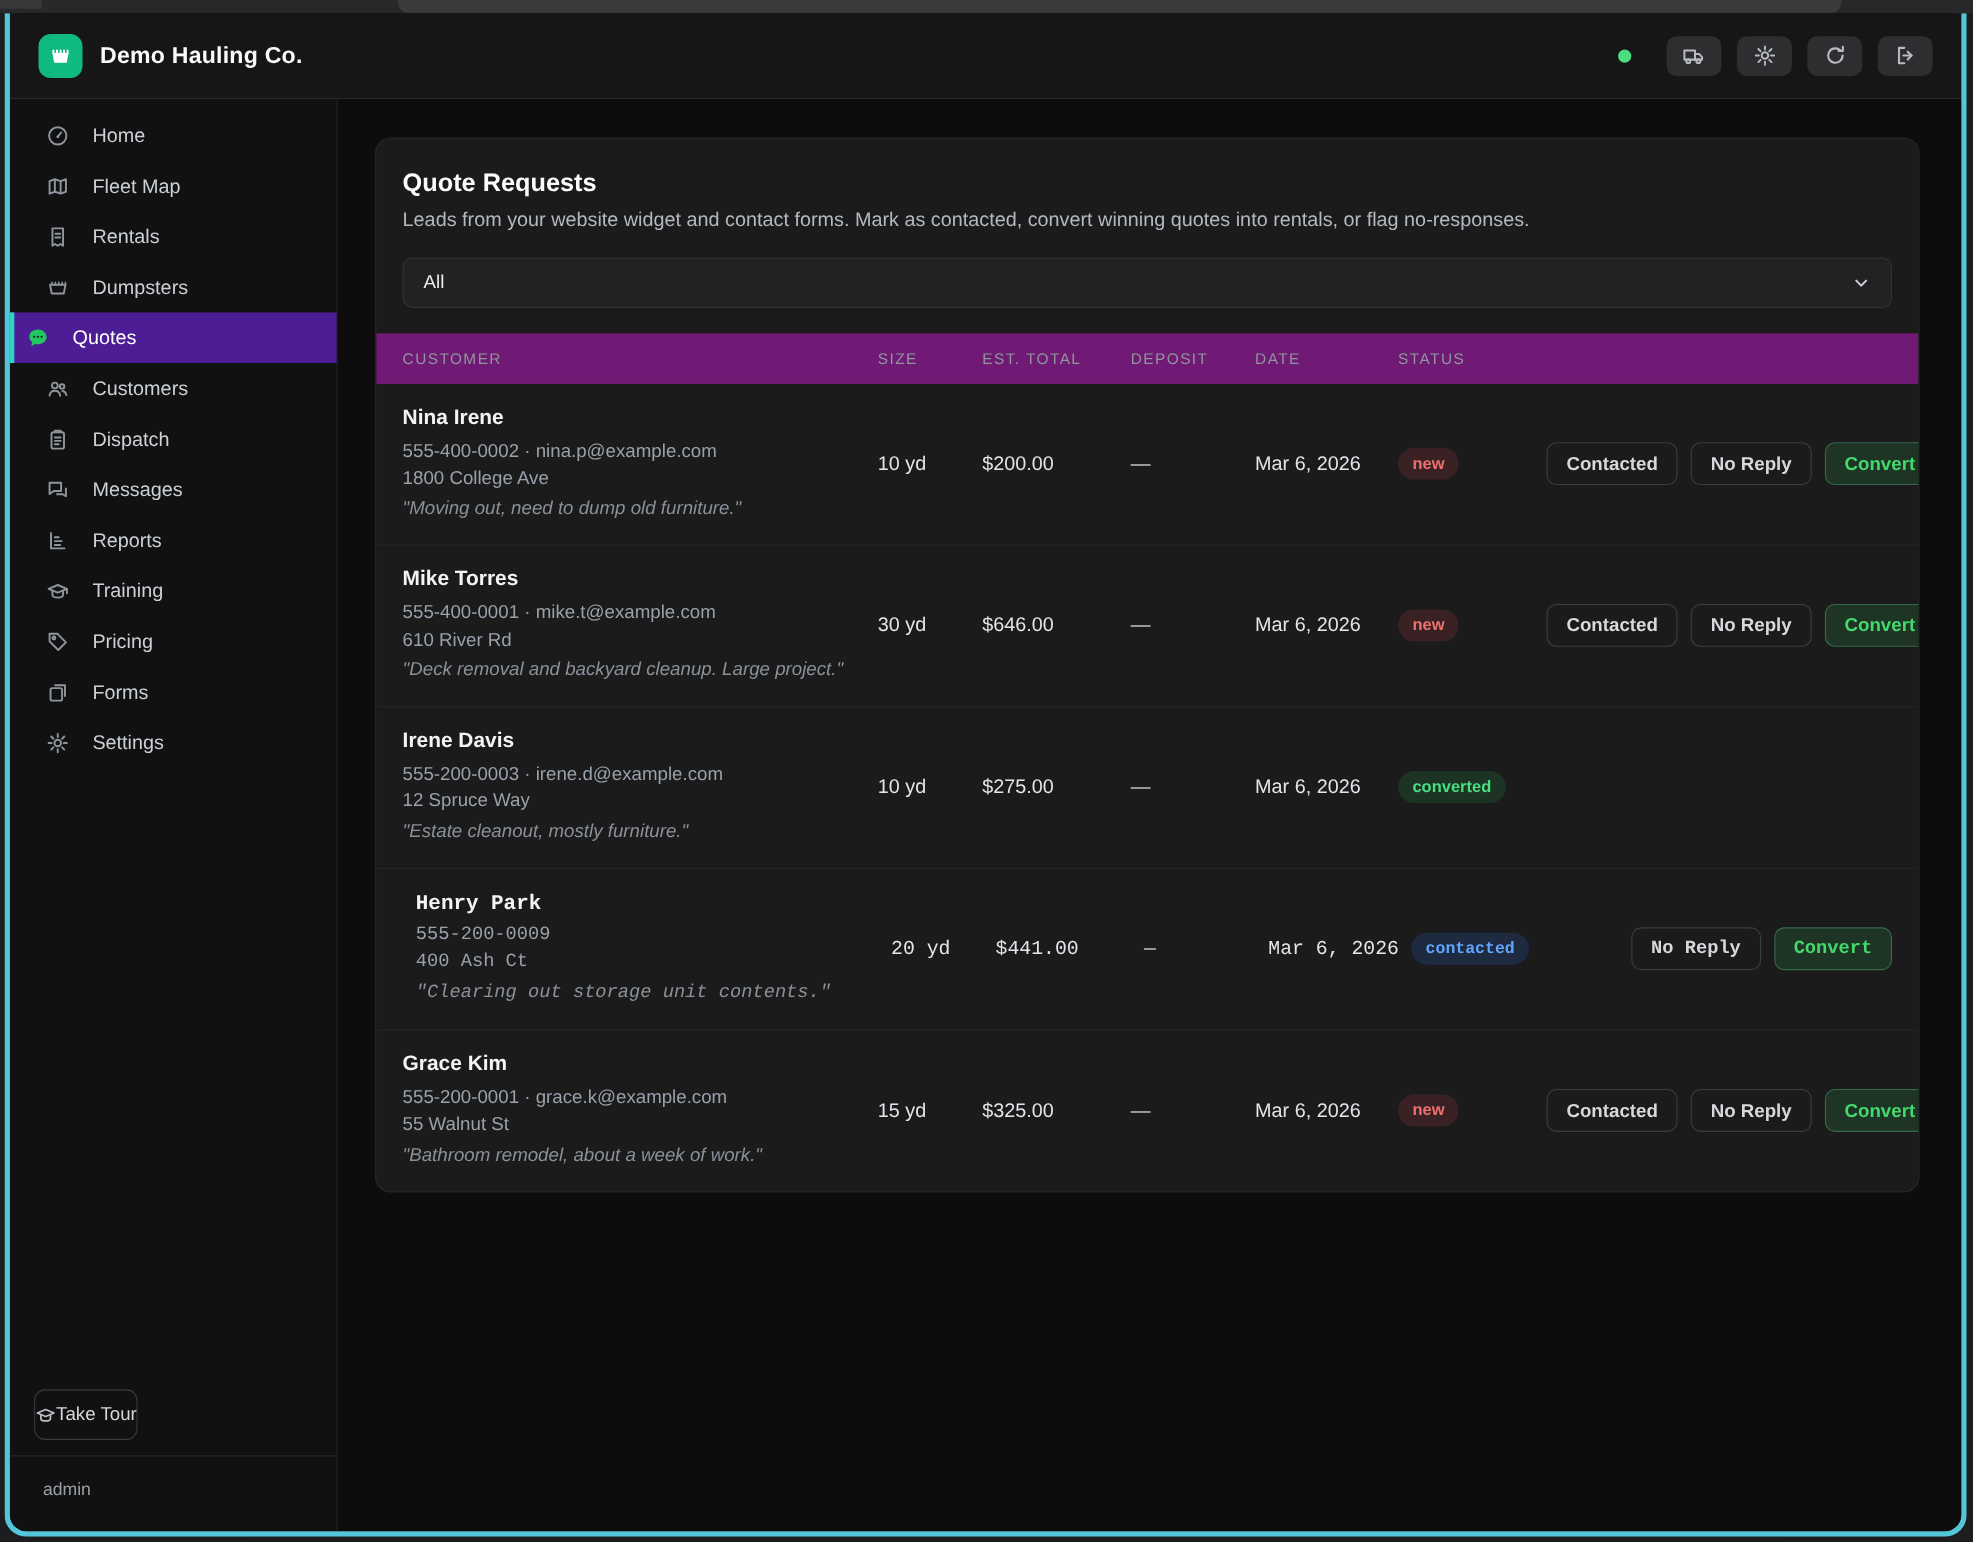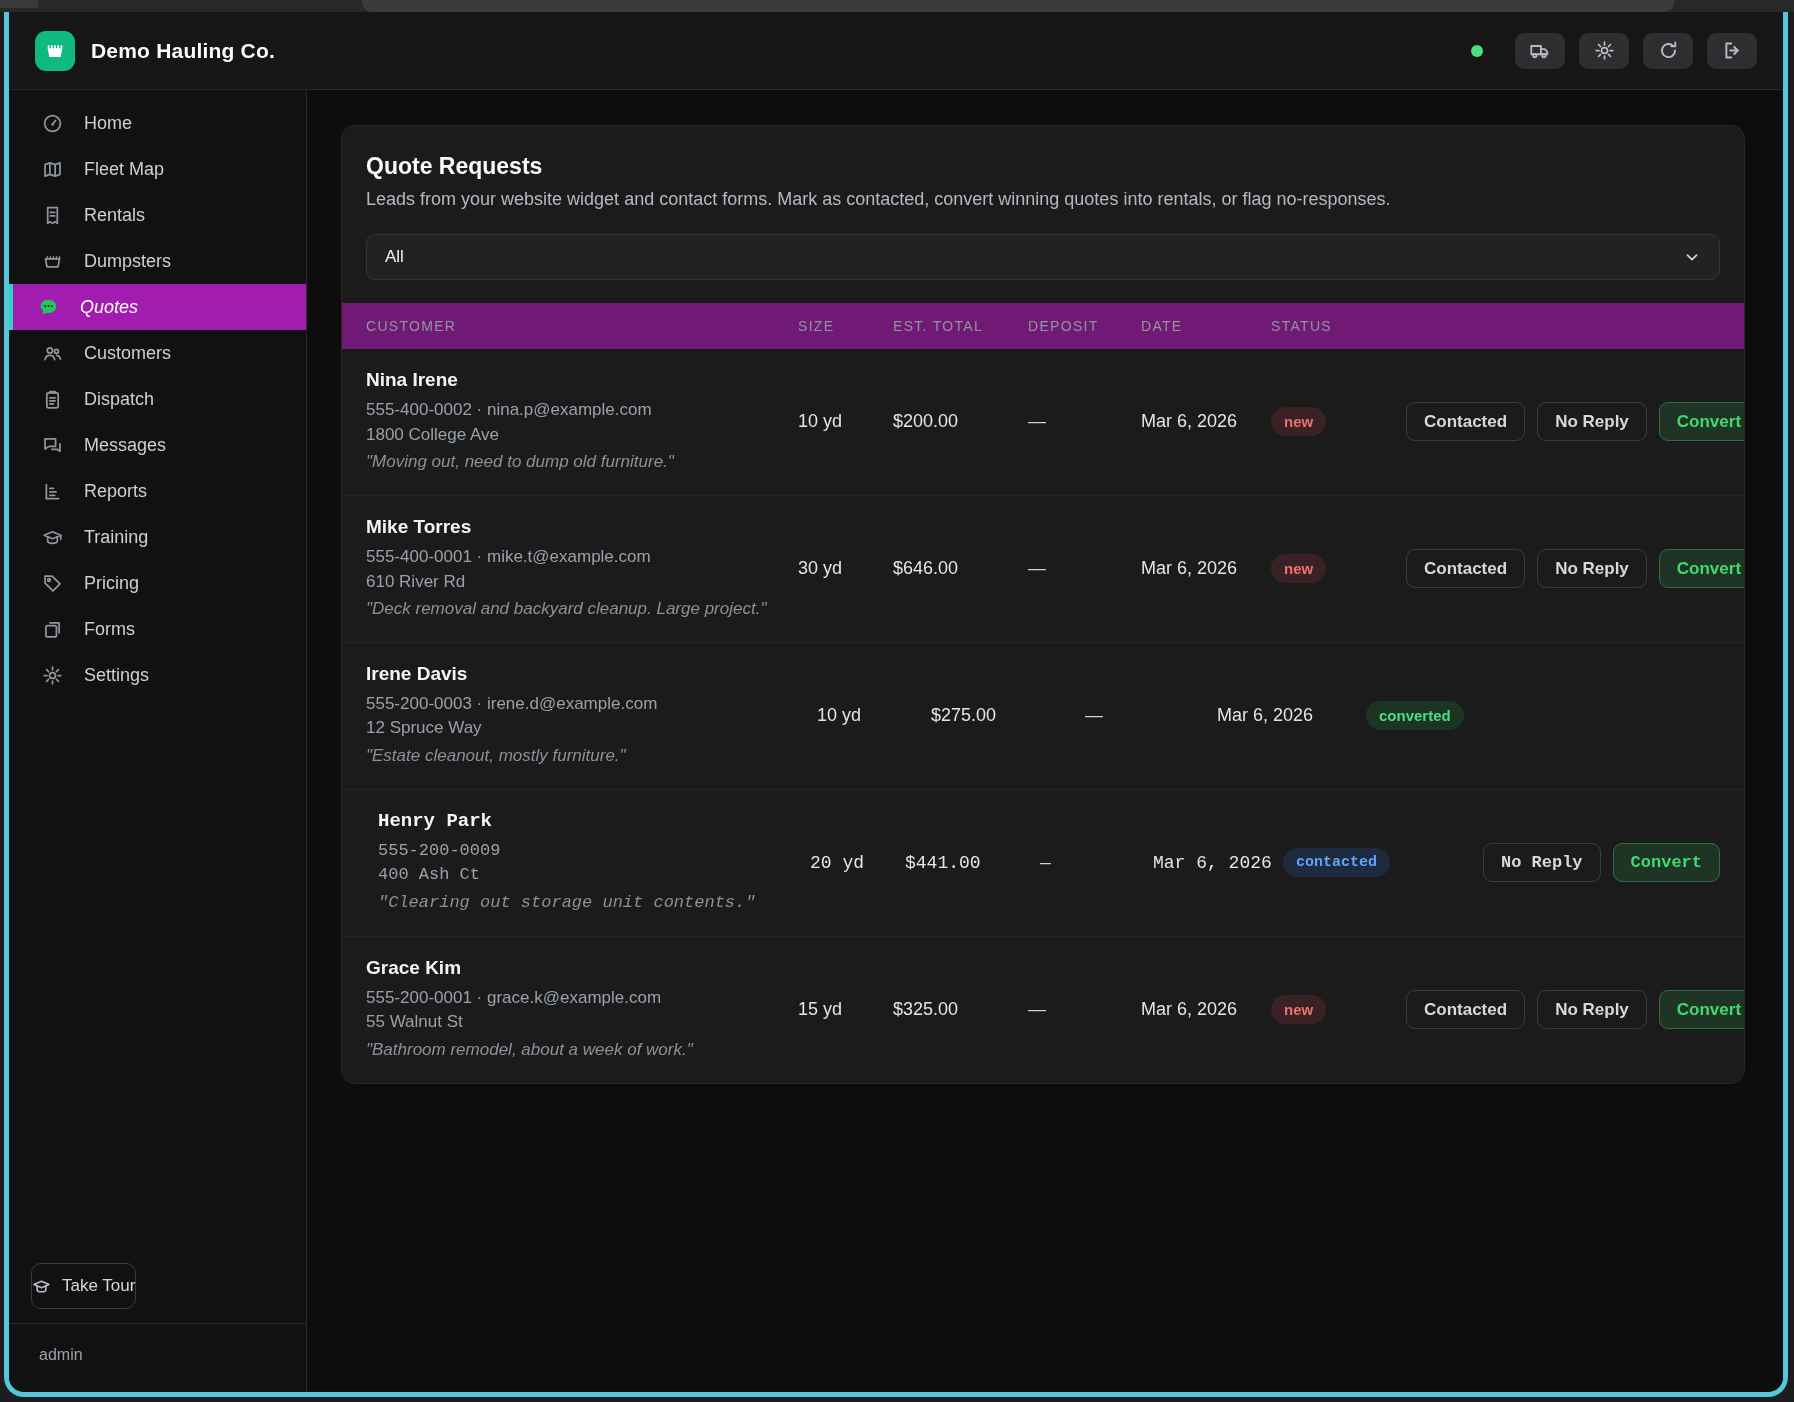--- a/index.html
+++ b/index.html
@@ -48,28 +48,28 @@
   .sidebar {
     width:298px; flex:0 0 298px; background:#111112;
     border-right:1px solid #29292b; display:flex; flex-direction:column; padding-top:10px;
   }
   .nav-item {
     height:46px; display:flex; align-items:center; gap:21px;
     padding-left:29px; color:#ccd1d7; font-size:18px; cursor:pointer;
     border-left:4px solid transparent;
   }
   .nav-item .ni { color:#8f959d; display:flex; }
-  .nav-item.active { background:#a21caf; border-left-color:#2dd4bf; color:#ffffff; padding-left:25px;font-style:italic; }
+  .nav-item.active { background:#4c1d95; border-left-color:#2dd4bf; color:#ffffff; padding-left:11px; }
   .nav-item.active .ni { color:#22c55e; }
 
   .sidebar-bottom { margin-top:auto; }
   .take-tour {
     margin:0 22px 14px; height:46px; border:1px solid #3a3a3d; border-radius:10px;
     background:transparent; color:#d5d8dc; font-size:17px;
-    display:flex; align-items:center; justify-content:center; gap:11px; cursor:pointer;
+    display:flex; align-items:center; justify-content:center; cursor:pointer;
     font-family:inherit;
   }
   .take-tour .ni { color:#b9bec5; display:flex; }
   .admin-box { border-top:1px solid #29292b; padding:22px 30px 28px; color:#9aa0a8; font-size:16px; }
 
   
   .main { flex:1; background:#0d0d0d; padding:35px 38px 0 34px; overflow:hidden; }
   .card { background:#1b1b1c; border:1px solid #272729; border-radius:14px; overflow:hidden; }
   .card-head { padding:27px 24px 0; }
   .card-title { font-size:23px; font-weight:700; color:#fbfbfc; }
@@ -386,21 +386,21 @@
           <div class="cell dim">—</div>
           <div class="cell">Mar 6, 2026</div>
           <div><span class="badge new">new</span></div>
           <div class="actions">
             <button class="btn">Contacted</button>
             <button class="btn">No Reply</button>
             <button class="btn convert">Convert</button>
           </div>
         </div>
 
-        <div class="trow grid7" style="padding-left:24px;padding-right:24px;gap:19px;">
+        <div class="trow grid7" style="padding-left:24px;padding-right:24px;">
           <div>
             <div class="cust-name">Irene Davis</div>
             <div class="cust-line">555-200-0003 · irene.d@example.com</div>
             <div class="cust-line">12 Spruce Way</div>
             <div class="cust-note">"Estate cleanout, mostly furniture."</div>
           </div>
           <div class="cell">10 yd</div>
           <div class="cell">$275.00</div>
           <div class="cell dim">—</div>
           <div class="cell">Mar 6, 2026</div>

